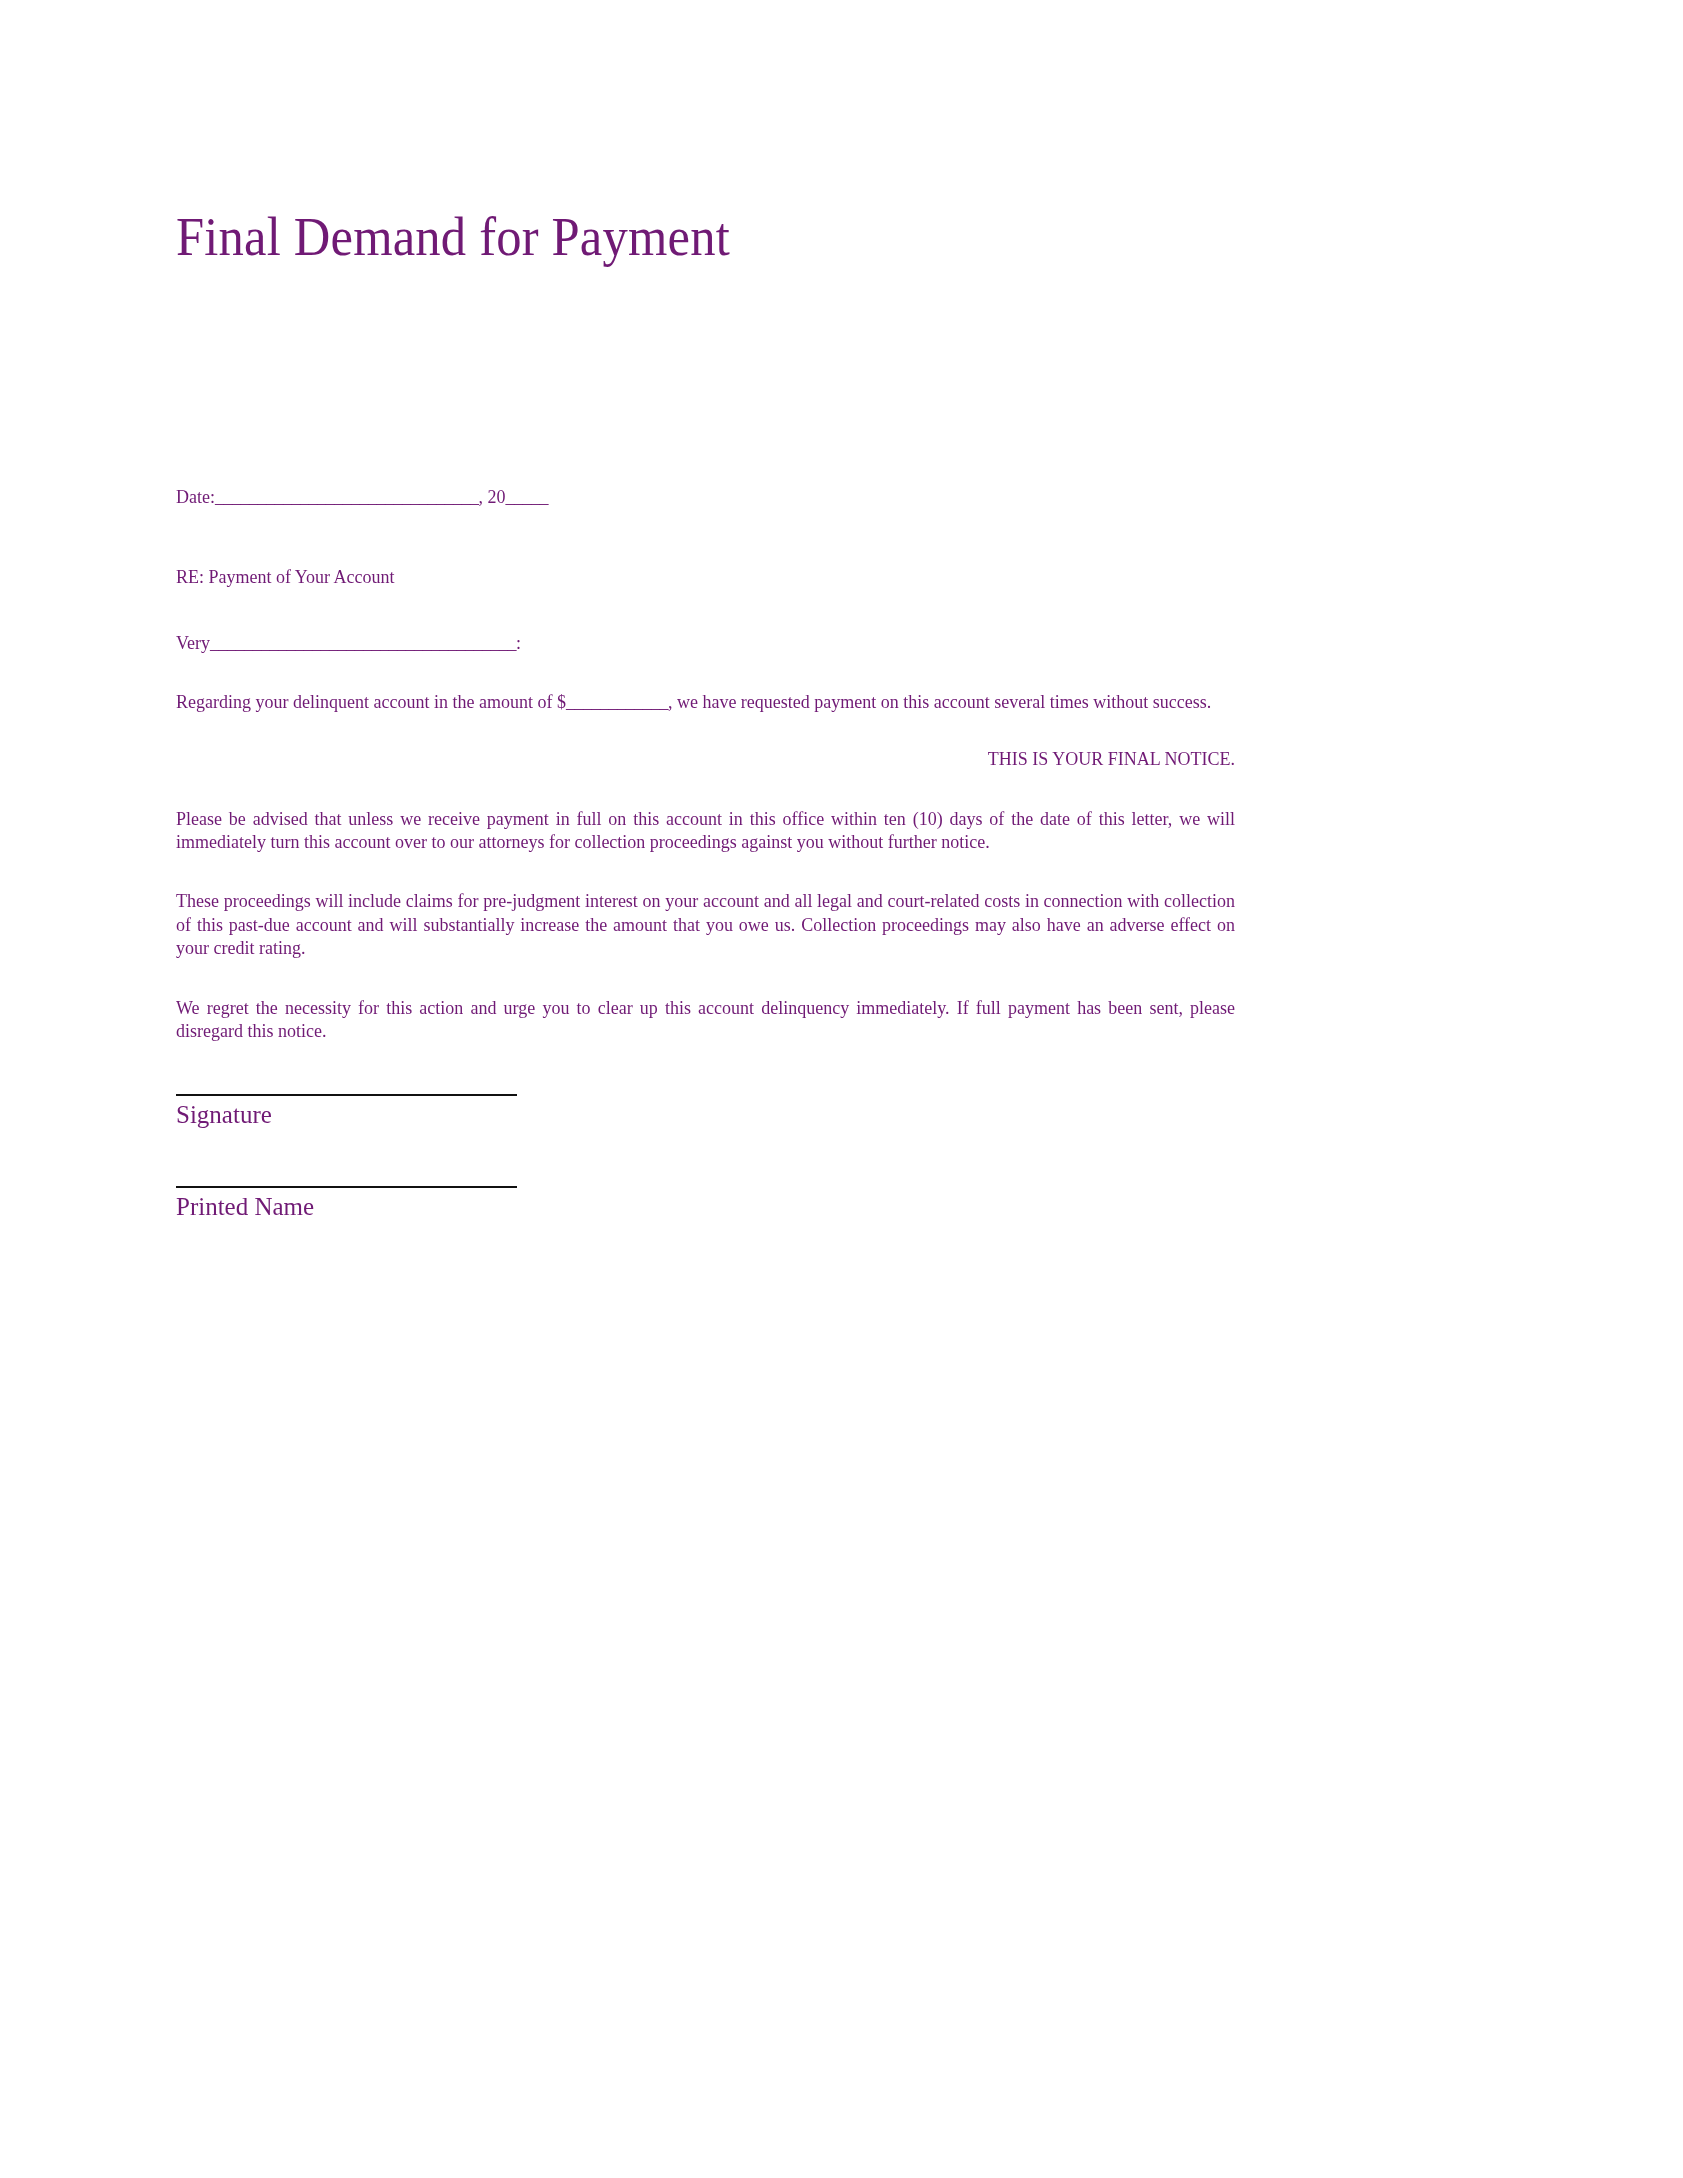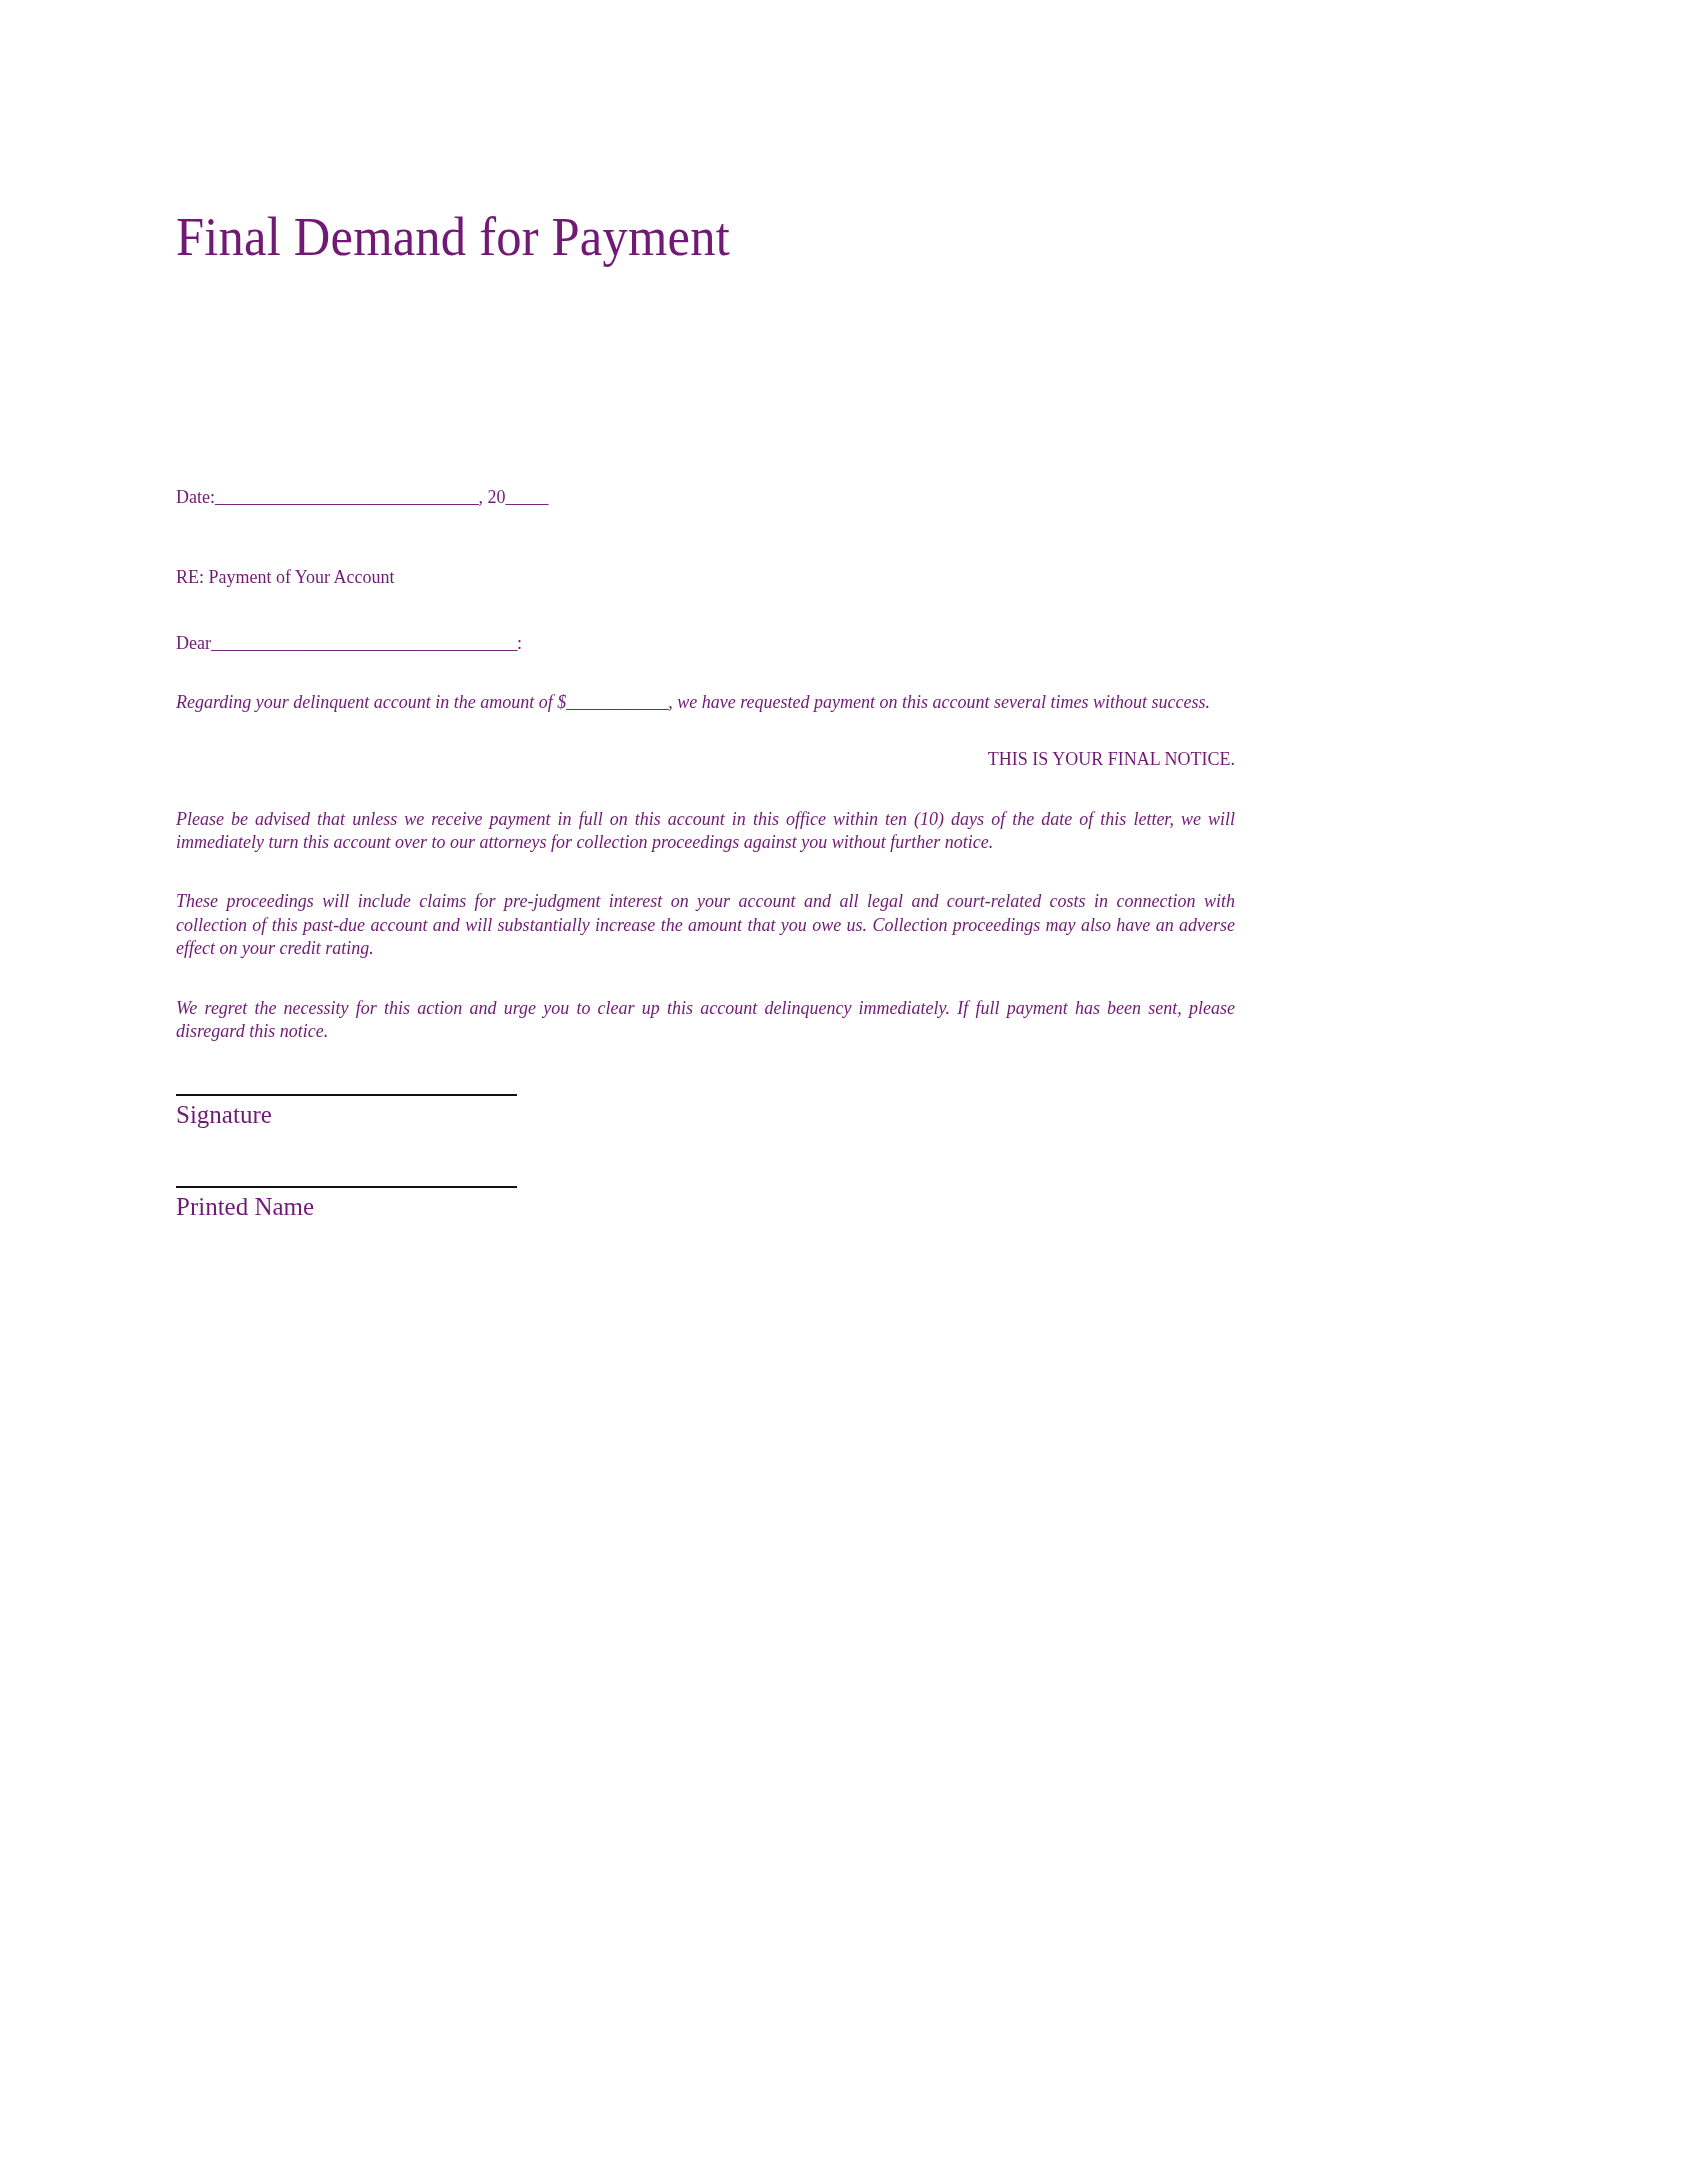--- a/index.html
+++ b/index.html
@@ -54,21 +54,21 @@
     letter-spacing: -0.5px;
     white-space: pre;
   }
 
   
   .row-date   { margin-top: 220px; white-space: nowrap; }
   .row-to     { margin-top: 61px;  white-space: nowrap; }
   .row-re     { margin-top: 57px;  white-space: nowrap; }
   .row-dear   { margin-top: 42px;  white-space: nowrap; }
 
-  .para       { margin-top: 36px; font-style: italic; }
+  .para       { margin-top: 36px; }
   .para.tight { margin-top: 34px; }
 
   .notice     { margin-top: 34px; white-space: nowrap; text-align: right; }
 
   
   .sig-block { margin-top: 51px; }
   .sig-line {
     width: 341px;
     border-bottom: 2.5px solid #111111;
     height: 0;
@@ -91,21 +91,21 @@
     <div class="body-text row-date">
       <span>Date:</span><span class="blank">_______________________________</span><span>, 20</span><span class="blank">_____</span>
     </div>
 
 
     <div class="body-text row-re">
       <span>RE: Payment of Your Account</span>
     </div>
 
     <div class="body-text row-dear">
-      <span>Dear</span><span class="blank">____________________________________</span><span>:</span>
+      <span>Very</span><span class="blank">____________________________________</span><span>:</span>
     </div>
 
     <p class="body-text justified para">
       <span>Regarding your delinquent account in the amount of $</span><span class="blank">____________</span><span>, we have requested payment on this account several times without success.</span>
     </p>
 
     <p class="body-text notice">THIS IS YOUR FINAL NOTICE.</p>
 
     <p class="body-text justified para">Please be advised that unless we receive payment in full on this account in this office within ten (10) days of the date of this letter, we will immediately turn this account over to our attorneys for collection proceedings against you without further notice.</p>
 

